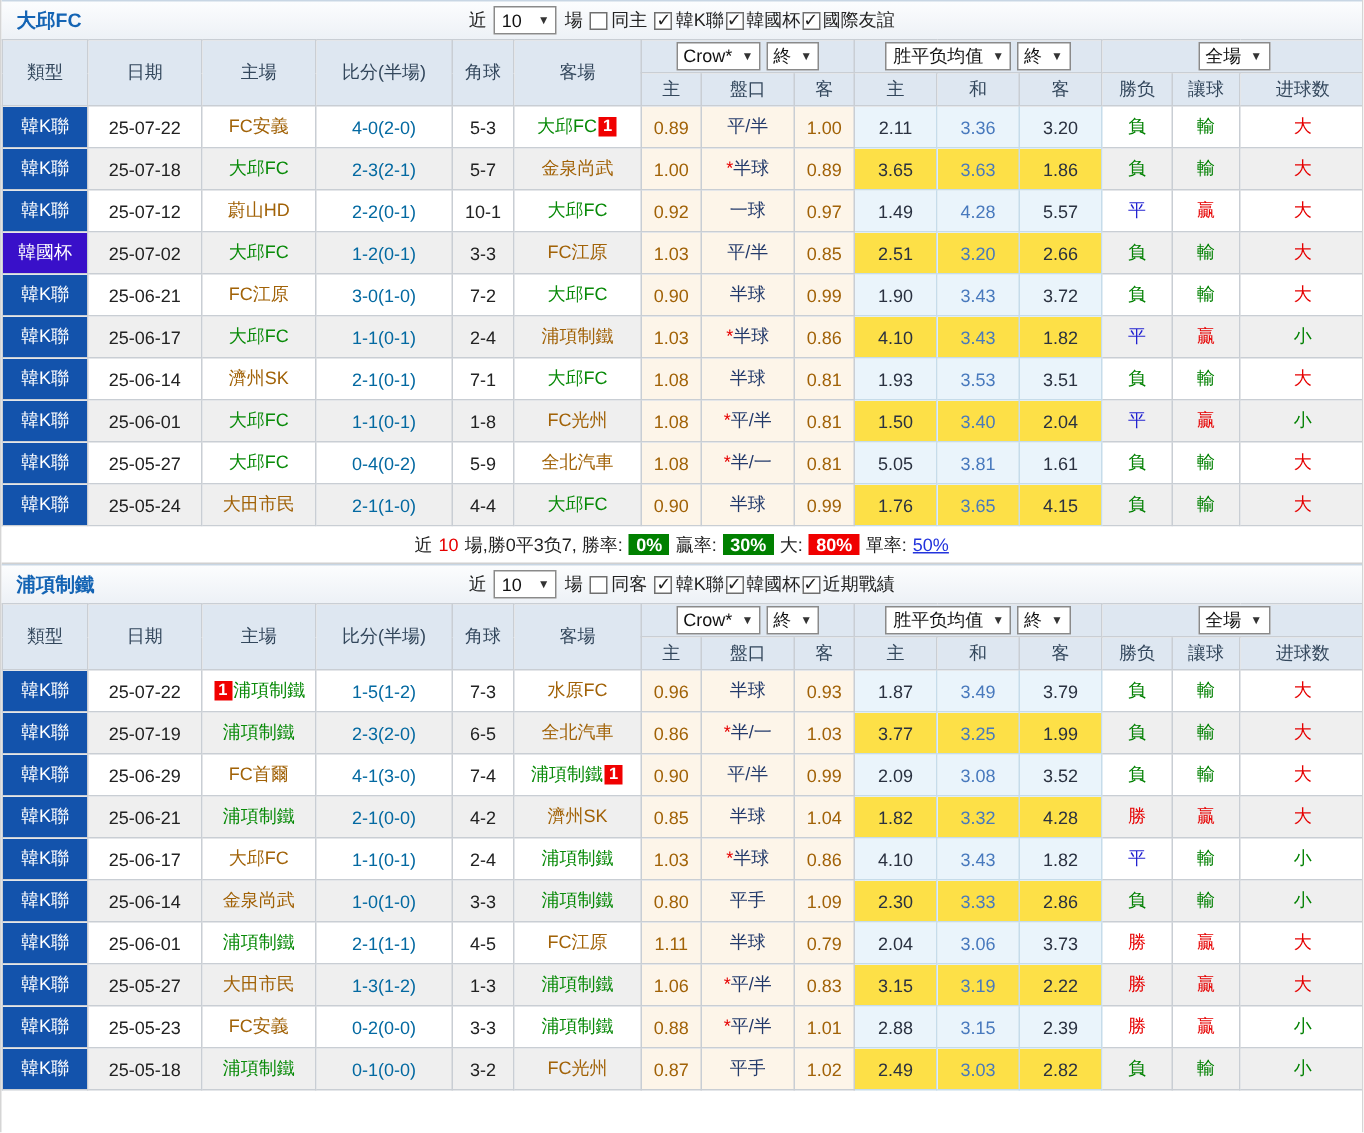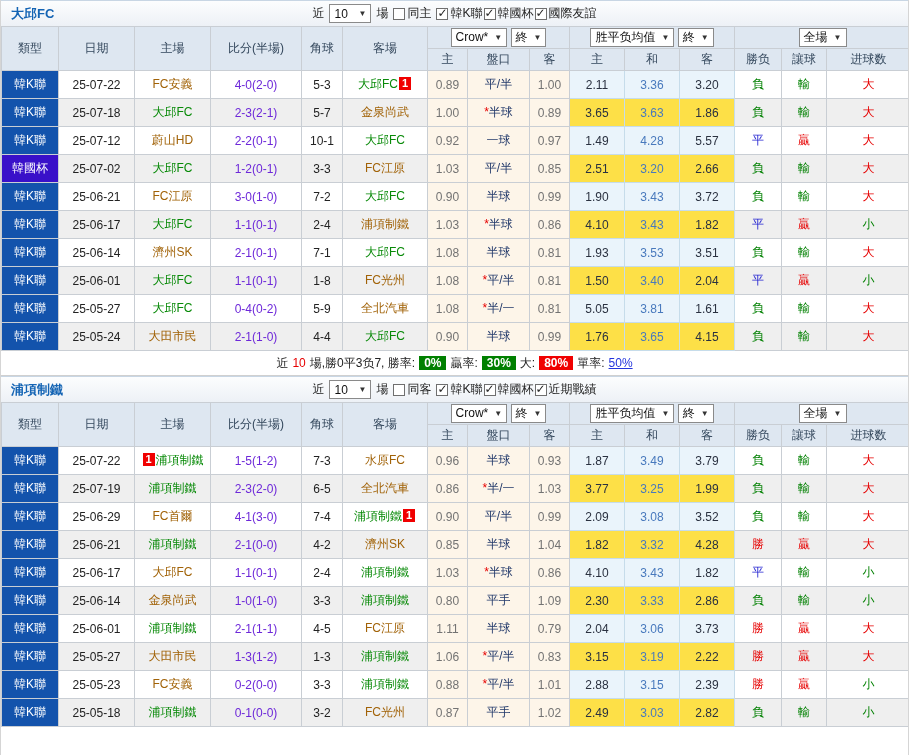--- a/index.html
+++ b/index.html
@@ -30,31 +30,31 @@
   
   table { width:909px; border-collapse:collapse; table-layout:fixed; }
   th,td { border:1px solid #c9ced4; font-size:12px; text-align:center; overflow:hidden; white-space:nowrap; }
   thead th { background:#dee7f1; color:#33475c; font-weight:normal; height:22px; }
   thead .grp { background:#dee7f1; }
   tbody td { height:28px; color:#222; background:#fff; }
   tr.even td { background:#efefef; }
   td.c-type { background:#1353ac; color:#fff; }
   tr.even td.c-type { background:#1353ac; }
   td.c-type.cup { background:#3910c9 !important; }
-  td.c-odds { background:#fdf5e9; color:#737373; }
+  td.c-odds { background:#fdf5e9; color:#a16207; }
   tr.even td.c-odds { background:#fdf5e9; }
   td.c-hcp { background:#fdf5e9; color:#233a6b; }
   tr.even td.c-hcp { background:#fdf5e9; }
   td.c-avg { background:#eaf4fb; border-color:#c6dcea; color:#2a3140; }
   tr.even td.c-avg { background:#fde047; }
   td.c-avg.mid { color:#4879bd; }
   .tname { color:#a16207; }
   .tname.hl { color:#088a08; }
   .nbadge { display:inline-block; background:#f00000; color:#fff; font-size:11px; font-weight:bold; line-height:13px; width:12px; height:13px; vertical-align:1px; margin:0 1px; }
-  .sc,.half { color:#6d28d9; }
+  .sc,.half { color:#0369a1; }
   .star { color:#e60000; }
   .res-g { color:#008000; }
   .res-r { color:#e60000; }
   .res-b { color:#1f1fd0; }
 
   
   .summary { height:25px; display:flex; justify-content:center; align-items:center; gap:4px; font-size:12px; color:#222; border-bottom:1px solid #d0d0d0; background:#fff; }
   .count-red { color:#e60000; }
   .badge-green { background:#008000; color:#fff; padding:0 5px; font-weight:bold; }
   .badge-red { background:#f00000; color:#fff; padding:0 5px; font-weight:bold; }

